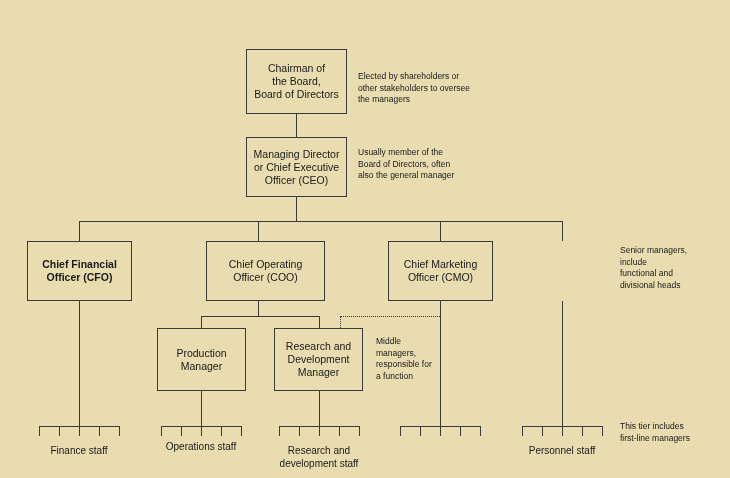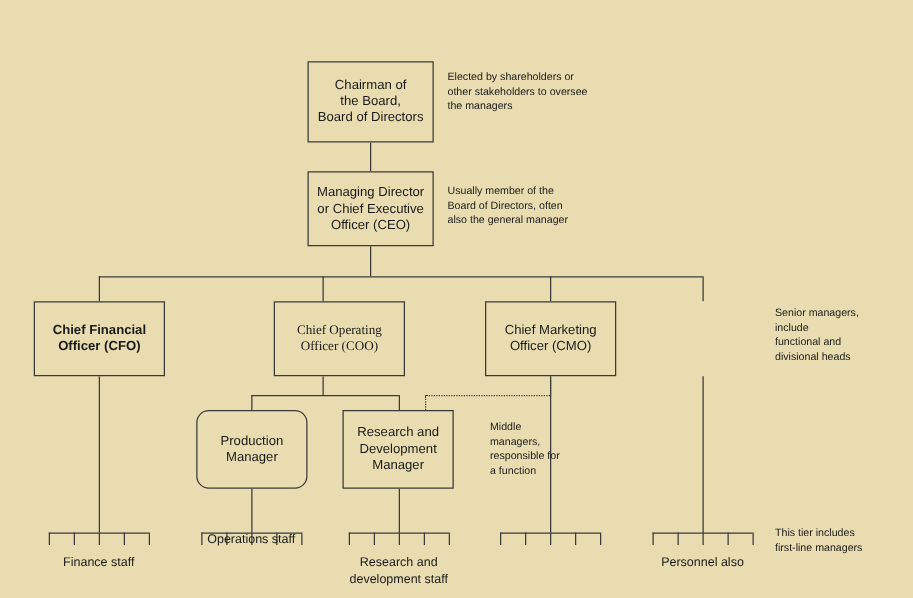--- a/index.html
+++ b/index.html
@@ -144,49 +144,49 @@
   </div>
 
   <div class="node" style="left:246px; top:121px; width:101px; height:60px;text-align:center;">
     <span>Managing Director<br>or Chief Executive<br>Officer (CEO)</span>
   </div>
 
   <div class="node" style="left:27px; top:225px; width:105px; height:60px;font-weight:bold;">
     <span>Chief Financial<br>Officer (CFO)</span>
   </div>
 
-  <div class="node" style="left:219px; top:225px; width:105px; height:60px;font-family:Liberation Serif, serif;">
+  <div class="node" style="left:206px; top:225px; width:119px; height:60px;">
     <span>Chief Operating<br>Officer (COO)</span>
   </div>
 
   <div class="node" style="left:388px; top:225px; width:105px; height:60px;">
     <span>Chief Marketing<br>Officer (CMO)</span>
   </div>
 
 
-  <div class="node" style="left:157px; top:312px; width:89px; height:63px;border-radius:10px;">
+  <div class="node" style="left:157px; top:312px; width:89px; height:63px;">
     <span>Production<br>Manager</span>
   </div>
 
   <div class="node" style="left:274px; top:312px; width:89px; height:63px;">
     <span>Research and<br>Development<br>Manager</span>
   </div>
 
-  <div class="note" style="left:358px; top:40px; width:160px;">Elected by shareholders or<br>other stakeholders to oversee<br>the managers</div>
+  <div class="note" style="left:358px; top:55px; width:160px;">Elected by shareholders or<br>other stakeholders to oversee<br>the managers</div>
 
   <div class="note" style="left:620px; top:229px; width:100px;">Senior managers,<br>include<br>functional and<br>divisional heads</div>
 
   <div class="note" style="left:358px; top:131px; width:160px;">Usually member of the<br>Board of Directors, often<br>also the general manager</div>
 
-  <div class="note" style="left:392px; top:320px; width:80px;">Middle<br>managers,<br>responsible for<br>a function</div>
+  <div class="note" style="left:376px; top:320px; width:80px;">Middle<br>managers,<br>responsible for<br>a function</div>
 
   <div class="note" style="left:620px; top:405px; width:105px;">This tier includes<br>first-line managers</div>
 
   <div class="staff-label" style="left:19px; top:428px; width:120px;">Finance staff</div>
 
-  <div class="staff-label" style="left:141px; top:409px; width:120px;">Operations staff</div>
+  <div class="staff-label" style="left:141px; top:424px; width:120px;">Operations staff</div>
 
   <div class="staff-label" style="left:259px; top:428px; width:120px;">Research and<br>development staff</div>
 
 
-  <div class="staff-label" style="left:502px; top:428px; width:120px;">Personnel also</div>
+  <div class="staff-label" style="left:502px; top:428px; width:120px;">Personnel staff</div>
 
 </div>
 
 </body></html>

